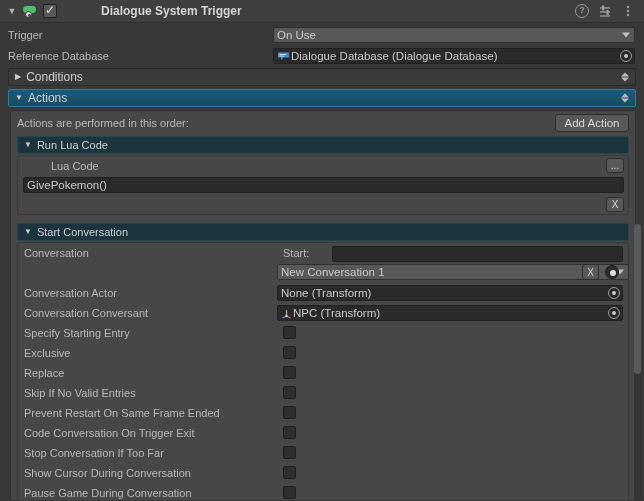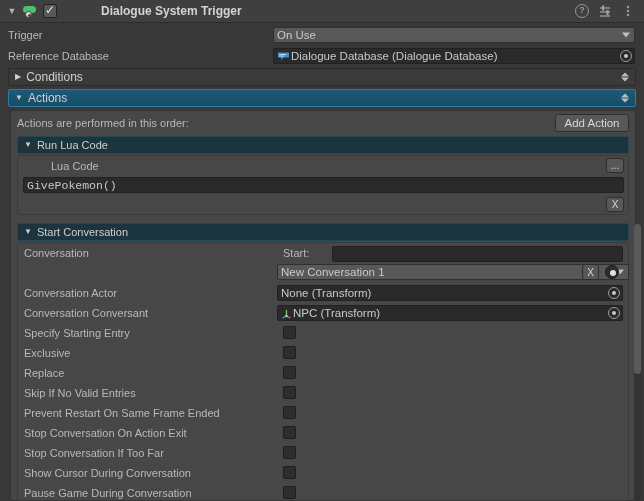--- a/index.html
+++ b/index.html
@@ -245,21 +245,21 @@
   <span class="sect-tri">▼</span>
   <span class="sect-text" style="font-size:11px;">Run Lua Code</span>
 </div>
 
 <div class="inner-box" style="left:17px; top:155px; width:612px; height:60px;"></div>
 <div class="prop-row" style="top:157px; height:18px;padding-left:27px;">
   <span class="prop-label" style="margin-left:24px;">Lua Code</span>
 </div>
 <div class="btn" style="left:606px; top:158px; width:18px; height:15px; font-size:10px;">...</div>
 
-<div class="field" style="left:23px; top:177px; width:601px;font-family:Liberation Mono, monospace;">
+<div class="field" style="left:23px; top:177px; width:601px;">
   <span>GivePokemon()</span>
 </div>
 <div class="btn" style="left:606px; top:197px; width:18px; height:15px; font-size:10px;">X</div>
 
 <div class="sect-bar action" style="left:17px; top:223px; width:612px;">
   <span class="sect-tri">▼</span>
   <span class="sect-text" style="font-size:11px;">Start Conversation</span>
 </div>
 
 <div class="inner-box" style="left:17px; top:242px; width:612px; height:259px;"></div>
@@ -322,21 +322,21 @@
     <div class="checkbox" style="left: 283px; top: 366px;"></div>
     <div class="prop-row" style="top: 384px; height: 18px;">
       <span class="prop-label" style="margin-left: 24px;">Skip If No Valid Entries</span>
     </div>
     <div class="checkbox" style="left: 283px; top: 386px;"></div>
     <div class="prop-row" style="top: 404px; height: 18px;">
       <span class="prop-label" style="margin-left: 24px;">Prevent Restart On Same Frame Ended</span>
     </div>
     <div class="checkbox" style="left: 283px; top: 406px;"></div>
     <div class="prop-row" style="top: 424px; height: 18px;">
-      <span class="prop-label" style="margin-left: 24px;">Stop Conversation On Action Exit</span>
+      <span class="prop-label" style="margin-left: 24px;">Code Conversation On Trigger Exit</span>
     </div>
     <div class="checkbox" style="left: 283px; top: 426px;"></div>
     <div class="prop-row" style="top: 444px; height: 18px;">
       <span class="prop-label" style="margin-left: 24px;">Stop Conversation If Too Far</span>
     </div>
     <div class="checkbox" style="left: 283px; top: 446px;"></div>
     <div class="prop-row" style="top: 464px; height: 18px;">
       <span class="prop-label" style="margin-left: 24px;">Show Cursor During Conversation</span>
     </div>
     <div class="checkbox" style="left: 283px; top: 466px;"></div>

